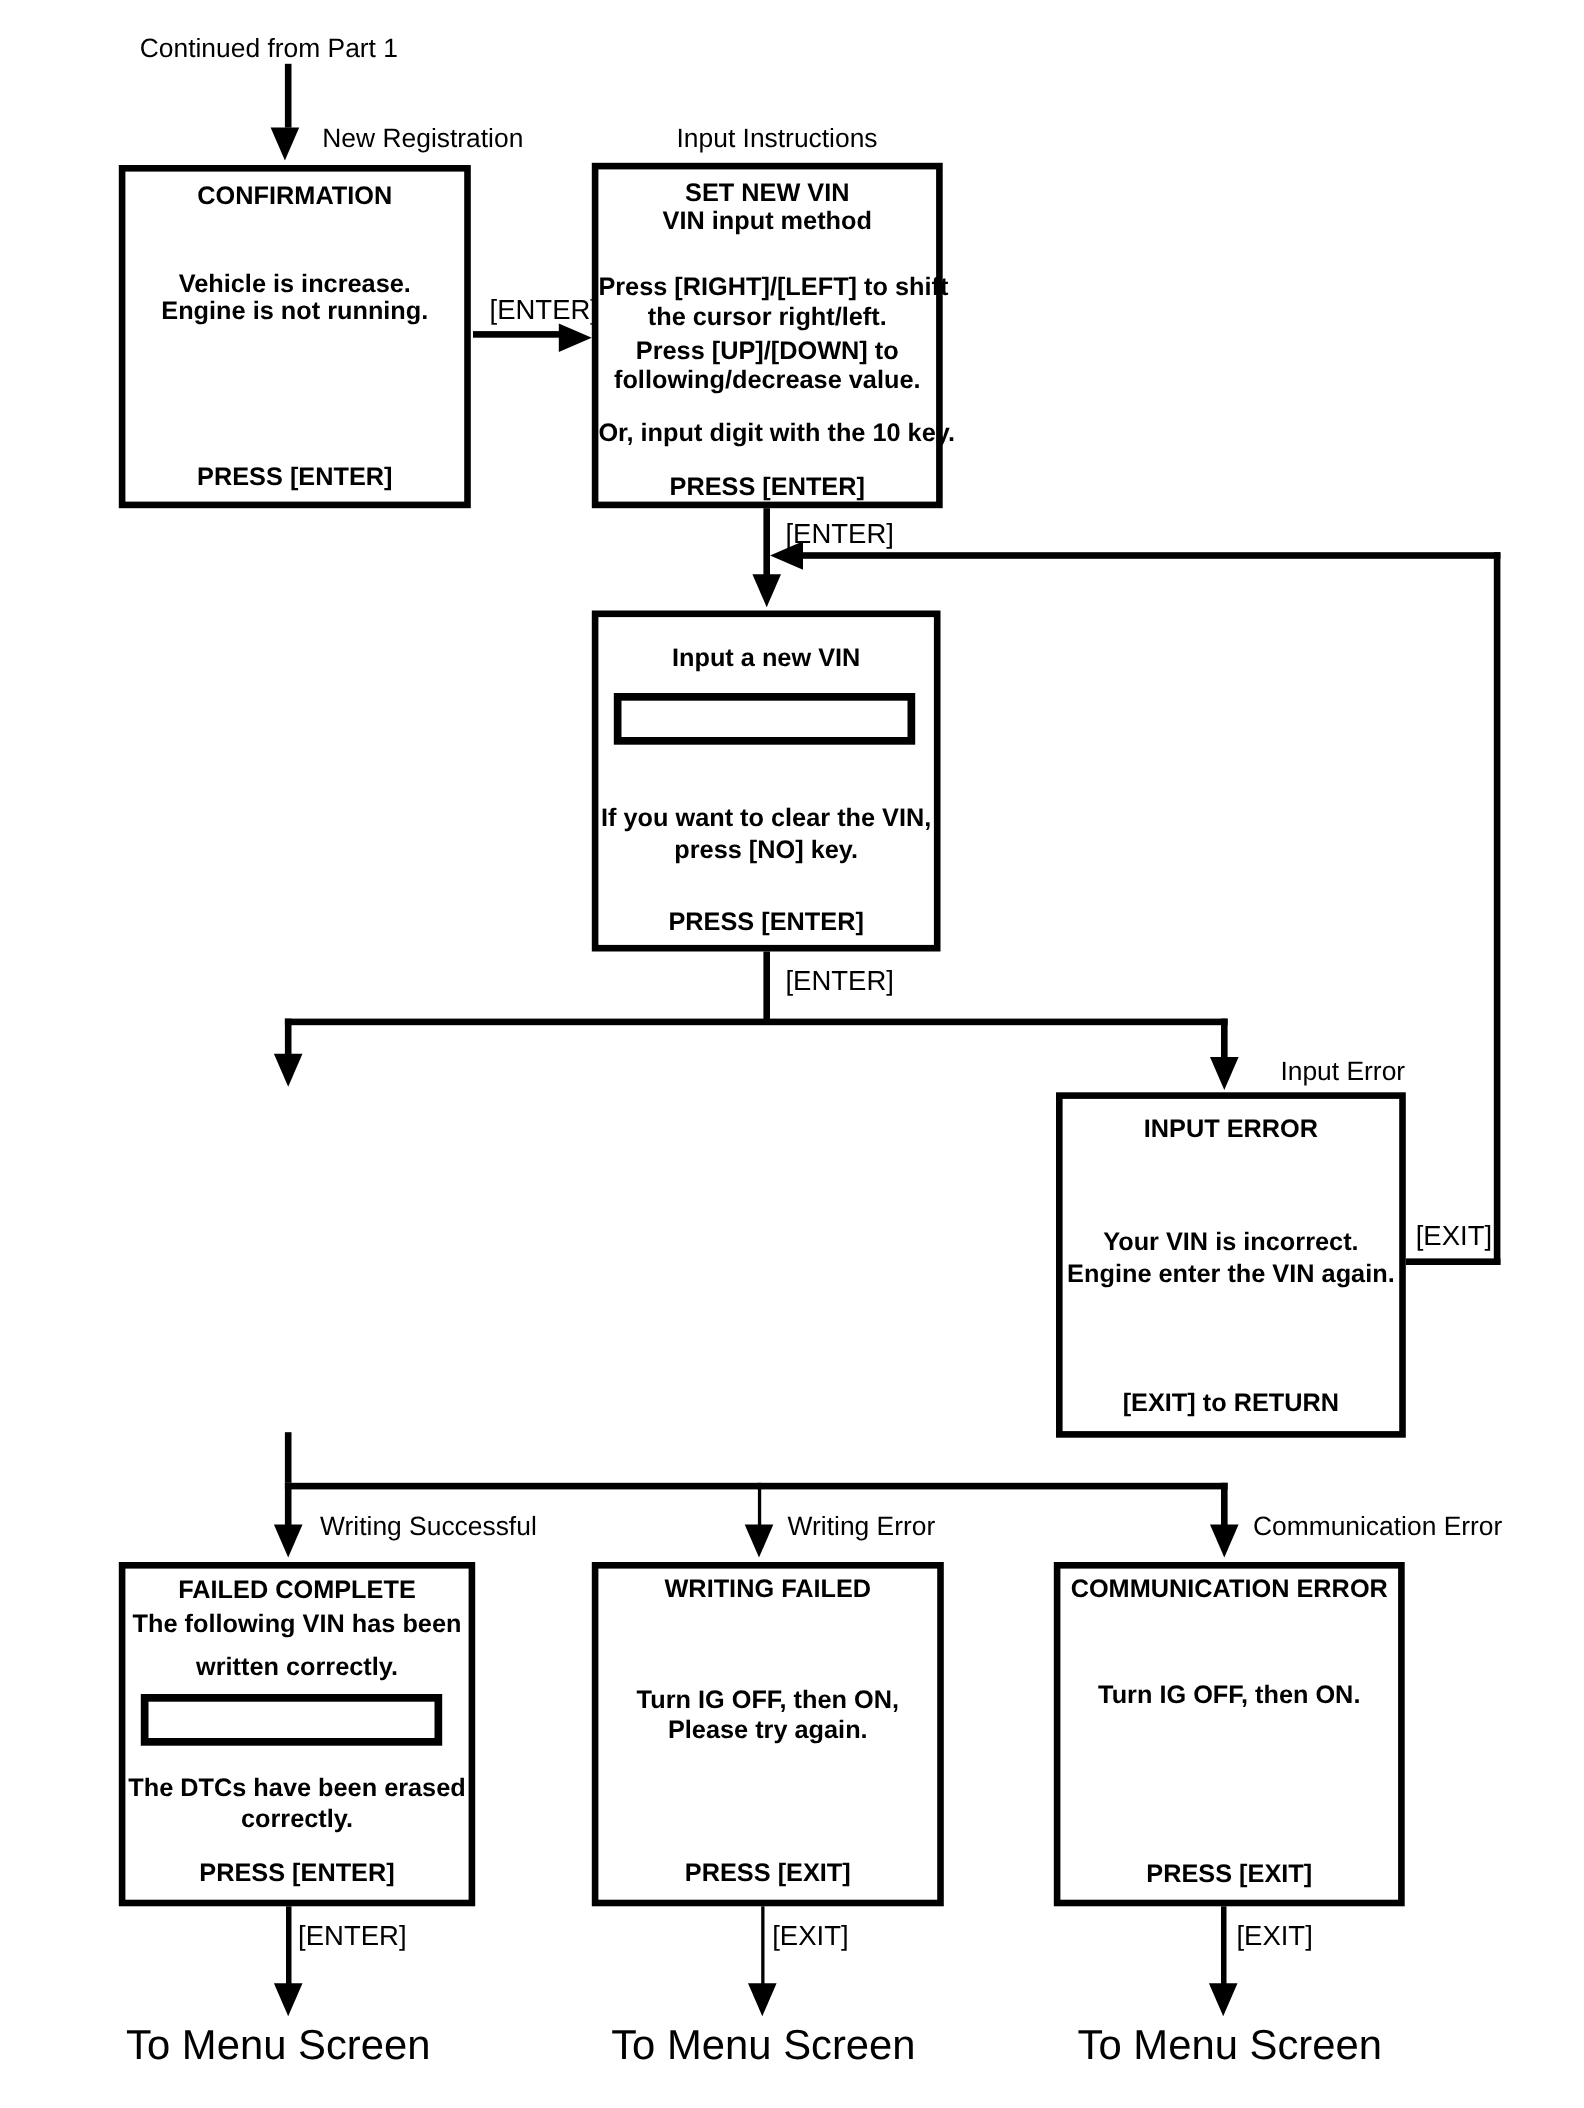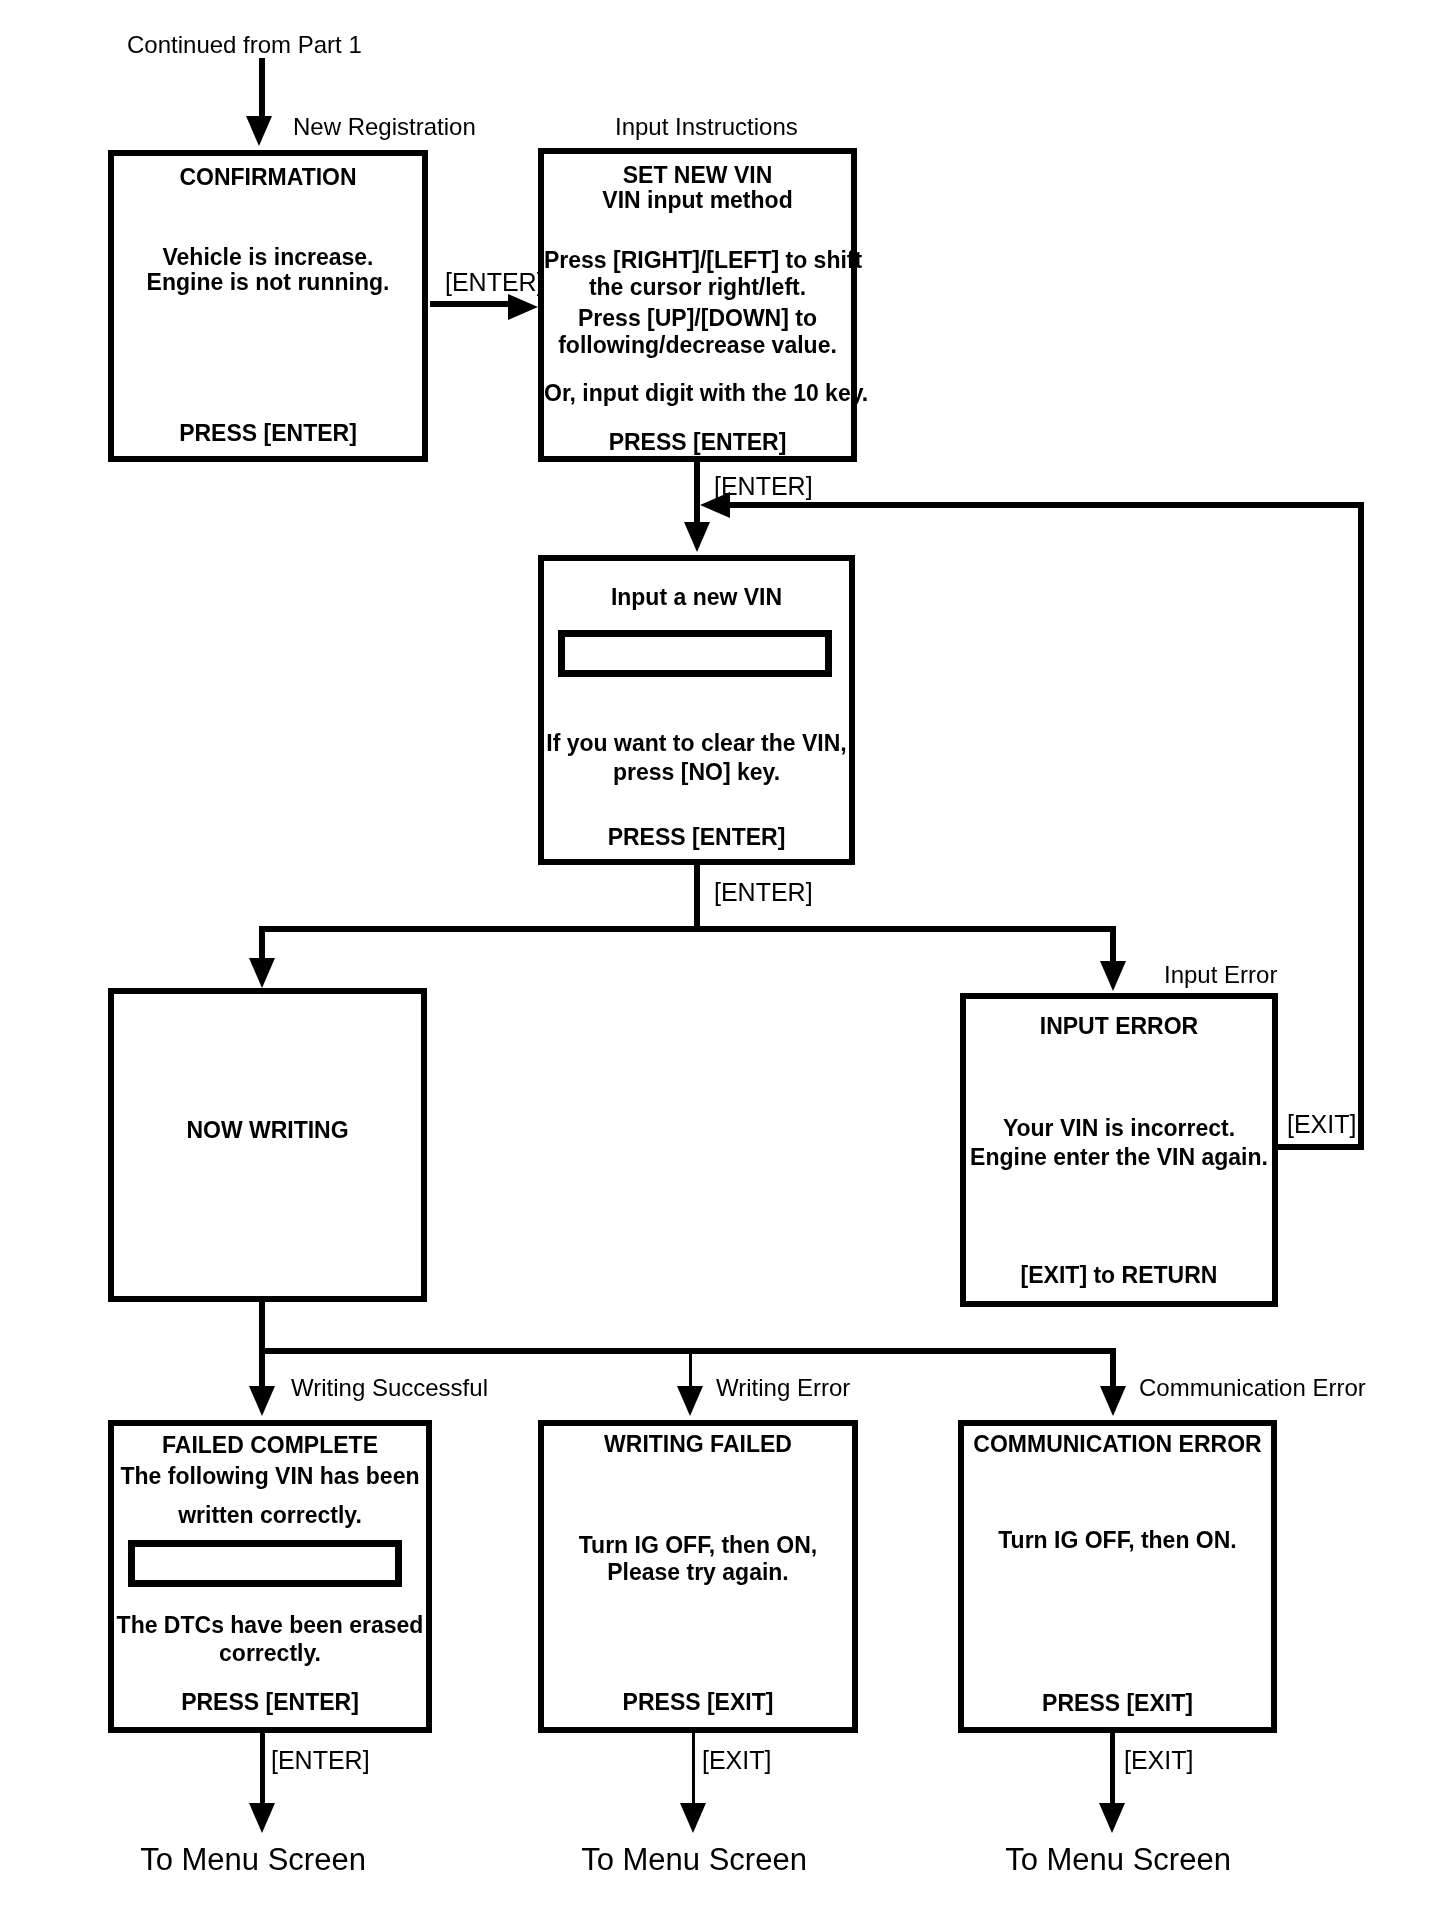--- a/index.html
+++ b/index.html
@@ -11,21 +11,21 @@
   .arr-d{position:absolute;width:0;height:0;border-left:13px solid transparent;
          border-right:13px solid transparent;border-top:30px solid #000;}
   .arr-r{position:absolute;width:0;height:0;border-top:13px solid transparent;
          border-bottom:13px solid transparent;border-left:30px solid #000;}
   .arr-l{position:absolute;width:0;height:0;border-top:13px solid transparent;
          border-bottom:13px solid transparent;border-right:30px solid #000;}
   .bt{position:absolute;left:0;right:0;text-align:center;font-weight:bold;
       font-size:23px;line-height:28px;white-space:nowrap;}
   .lbl{position:absolute;font-size:24px;line-height:30px;white-space:nowrap;}
   .key{position:absolute;font-size:25px;line-height:30px;white-space:nowrap;}
-  .menu{position:absolute;font-size:31px;line-height:38px;white-space:nowrap;
+  .menu{position:absolute;font-size:38px;line-height:38px;white-space:nowrap;
         transform:translateX(-50%);}
   .field{position:absolute;border:7px solid #000;background:#fff;}
 </style>
 </head>
 <body>
 
 <div class="canvas">
 
   <div class="lbl" style="left:127px;top:30px">Continued from Part 1</div>
   <div class="vl" style="left:259px;top:58px;height:58px"></div>
@@ -74,23 +74,20 @@
 
   <div class="vl" style="left:694px;top:865px;height:63px"></div>
   <div class="key" style="left:714px;top:877px">[ENTER]</div>
   <div class="hl" style="left:259px;top:926px;width:857px"></div>
   <div class="vl" style="left:259px;top:926px;height:34px"></div>
   <div class="arr-d" style="left:249px;top:958px"></div>
   <div class="vl" style="left:1110px;top:926px;height:37px"></div>
   <div class="arr-d" style="left:1100px;top:961px"></div>
   <div class="lbl" style="left:1164px;top:960px">Input Error</div>
 
-  <div class="scr" style="left:108px;top:988px;width:307px;height:302px">
-    <div class="bt" style="top:122px">NOW WRITING</div>
-  </div>
 
   <div class="scr" style="left:960px;top:993px;width:306px;height:302px">
     <div class="bt" style="top:13px">INPUT ERROR</div>
     <div class="bt" style="top:115px">Your VIN is incorrect.</div>
     <div class="bt" style="top:144px">Engine enter the VIN again.</div>
     <div class="bt" style="top:262px">[EXIT] to RETURN</div>
   </div>
 
   <div class="vl" style="left:259px;top:1302px;height:46px"></div>
   <div class="hl" style="left:259px;top:1348px;width:857px"></div>

